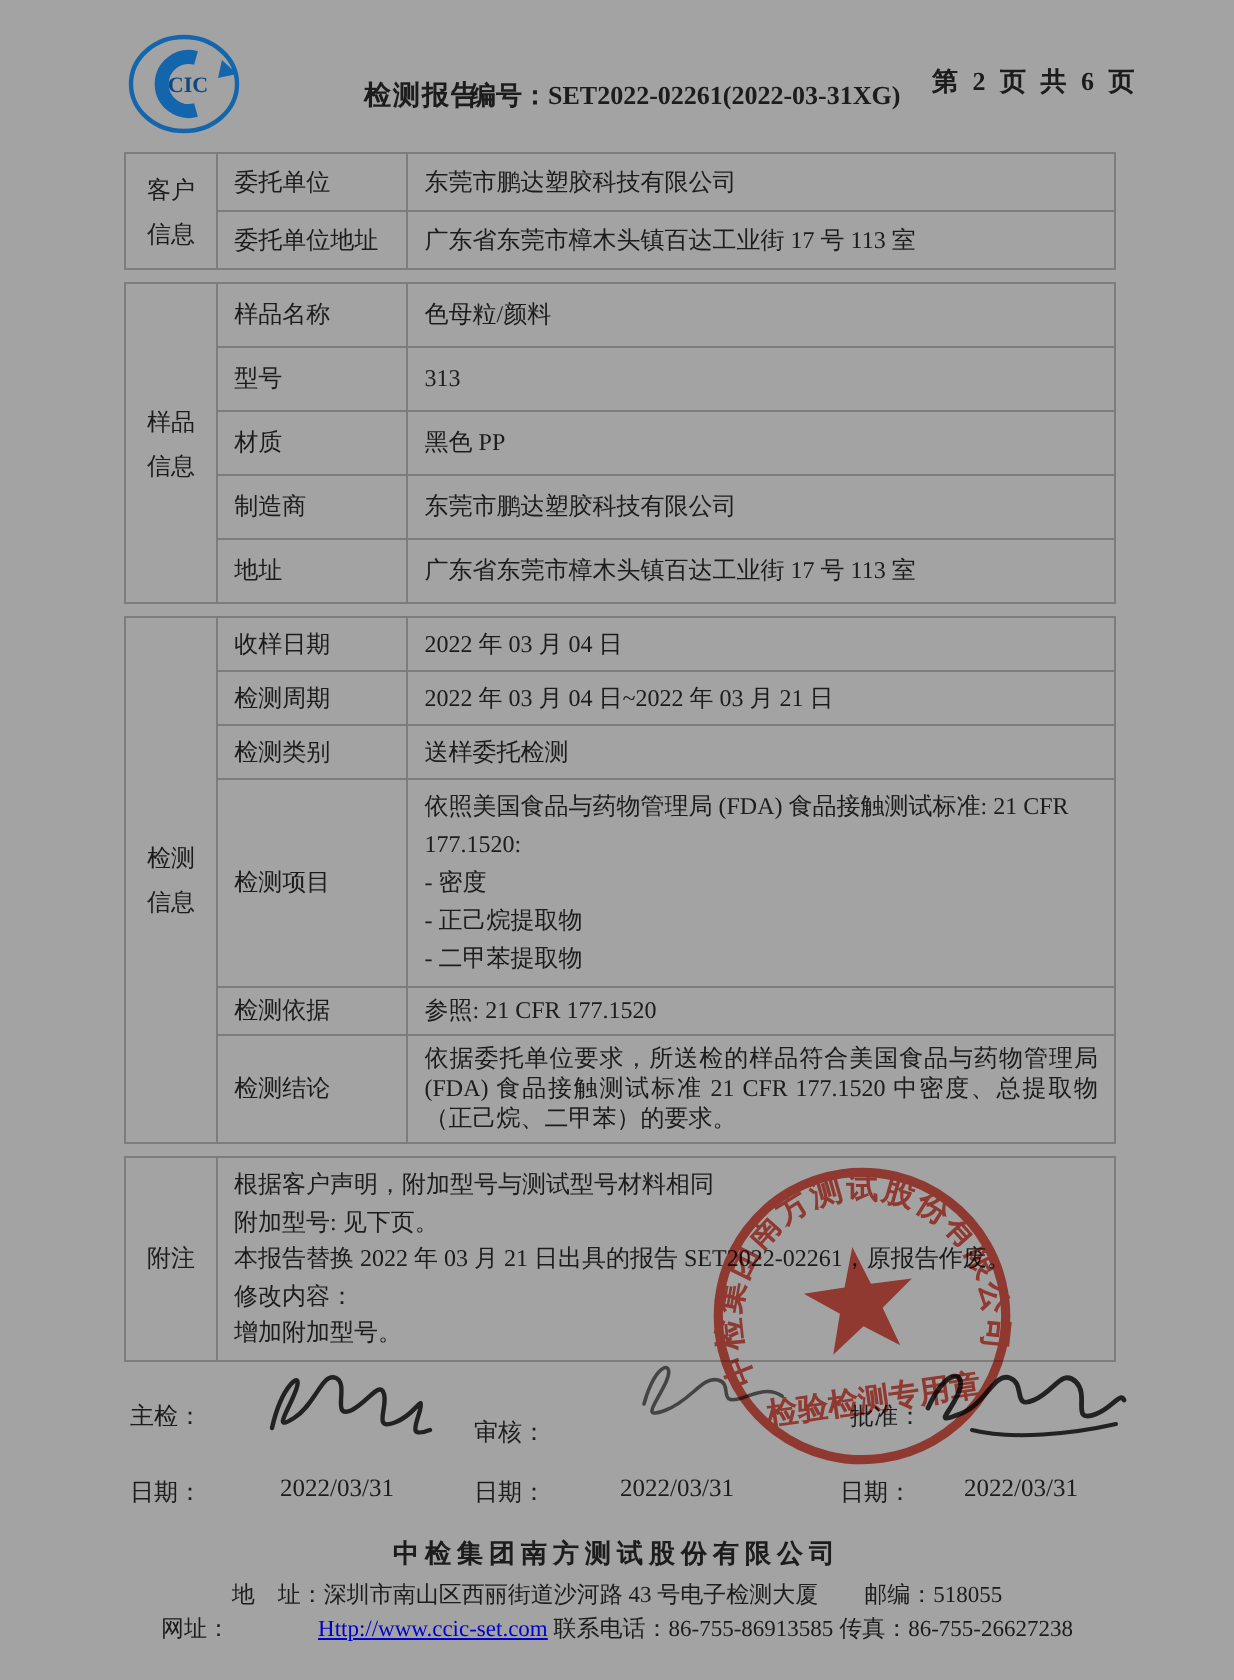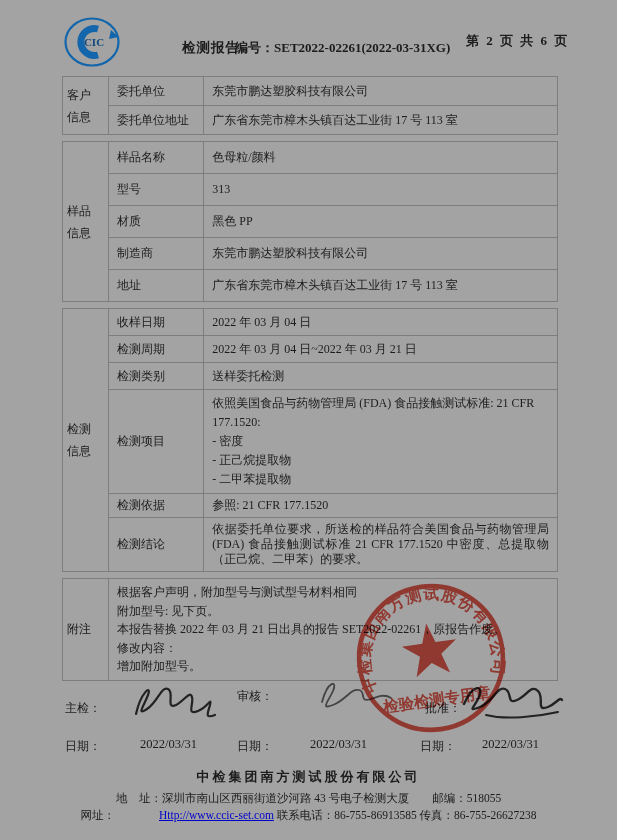--- a/index.html
+++ b/index.html
@@ -12,21 +12,21 @@
   
   .header { position:absolute; top:14px; left:0; right:0; height:56px; }
   .logo { position:absolute; left:62px; top:2px; width:60px; height:52px; }
   .doc-title { position:absolute; left:142px; top:25px; font-size:13.5px; font-weight:bold; letter-spacing:1px;margin-left:40px; }
   .report-no { position:absolute; left:235px; top:25px; font-size:13px; font-weight:bold; }
   .page-info { position:absolute; left:466px; top:18px; font-size:13px; font-weight:bold; letter-spacing:2px; }
   
   .tables { position:absolute; left:62px; top:76px; width:496px; }
   table.sec { border-collapse:collapse; width:496px; table-layout:fixed; margin-bottom:6px; }
   table.sec td { border:1px solid #7d7d7d; font-size:12px; padding:2px 8px; vertical-align:middle; }
-  .sec-cell { width:46px; padding:2px 4px !important; line-height:22px; }
+  .sec-cell { width:46px; text-align:center; padding:2px 4px !important; line-height:22px; }
   .field-cell { width:95px; }
   .val-cell { width:353px; }
   .t1 td { height:29px; }
   .t2 td { height:32px; }
   .t3 td.short { height:27px; }
   .items-cell div { line-height:17px; padding:1px 0; }
   .items-cell { padding:4px 8px !important; }
   .concl-cell { line-height:15px; padding:4px 8px !important; text-align:justify; }
   .basis-row td { height:24px; }
   .notes-cell { padding:4px 8px !important; }
@@ -166,21 +166,21 @@
       </tr>
     </tbody>
       </table>
   </div>
 
   <div class="sig-area">
     <span class="sig-label" style="left:3px; top:28px;">主检：</span>
     <svg class="sig-svg" style="left:52px; top:2px;" width="120" height="52" viewBox="0 0 120 52">
       <path d="M22,40 C27,18 38,10 34,21 C30,32 22,42 33,35 C44,28 47,12 54,15 C61,18 51,36 62,31 C70,27 76,16 78,23 C80,30 72,42 84,37 C94,33 98,22 96,31 C94,39 90,45 101,41" fill="none" stroke="#222" stroke-width="2.2" stroke-linecap="round"></path>
     </svg>
-    <span class="sig-label" style="left:175px; top:16px;font-family:Liberation Mono, monospace;">审核：</span>
+    <span class="sig-label" style="left:175px; top:36px;font-family:Liberation Mono, monospace;">审核：</span>
     <svg class="sig-svg" style="left:232px; top:0;" width="110" height="50" viewBox="0 0 110 50">
       <path d="M28,30 C34,8 44,8 39,19 C34,30 26,38 39,33 C52,28 57,16 65,18 C73,20 64,31 77,27 C85,24 91,22 97,26" fill="none" stroke="#444" stroke-width="1.8" stroke-linecap="round"></path>
     </svg>
     <span class="sig-label" style="left:363px; top:28px;">批准：</span>
     <svg class="sig-svg" style="left:392px; top:0;" width="112" height="52" viewBox="0 0 112 52">
       <path d="M10,32 C20,10 30,14 25,25 C20,36 13,40 26,35 C39,30 43,14 51,17 C59,20 52,33 63,28 C73,24 77,12 84,19 C91,26 81,40 94,35 C102,32 106,24 108,28" fill="none" stroke="#222" stroke-width="2.4" stroke-linecap="round"></path>
       <path d="M32,43 C52,48 82,45 104,40" fill="none" stroke="#222" stroke-width="2" stroke-linecap="round"></path>
     </svg>
 
     <span class="date-label" style="left:3px;">日期：</span>

